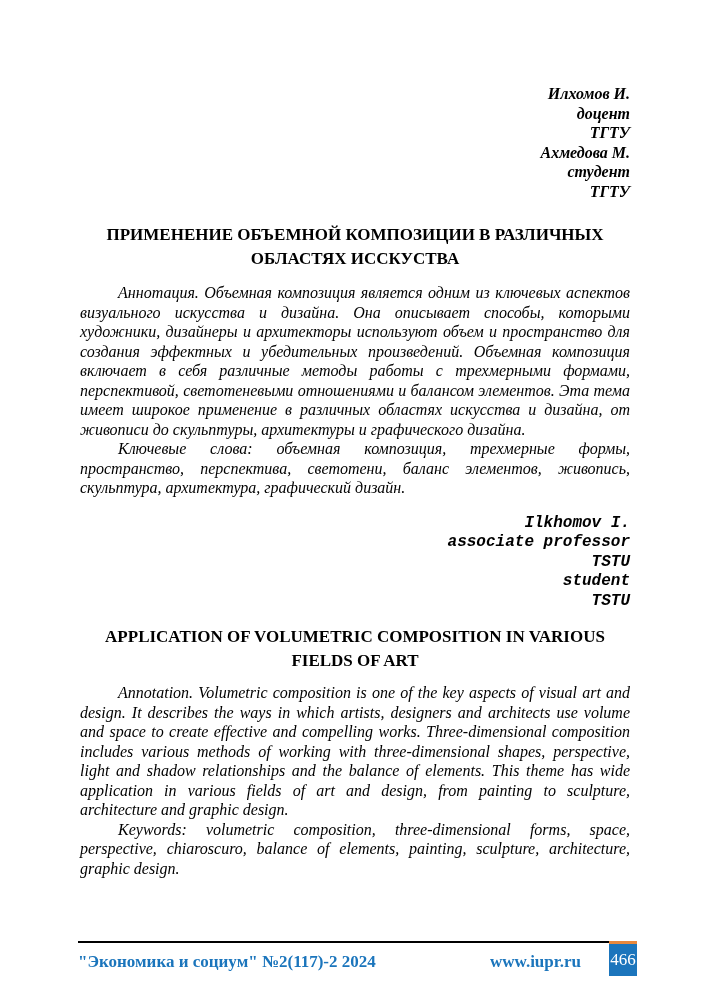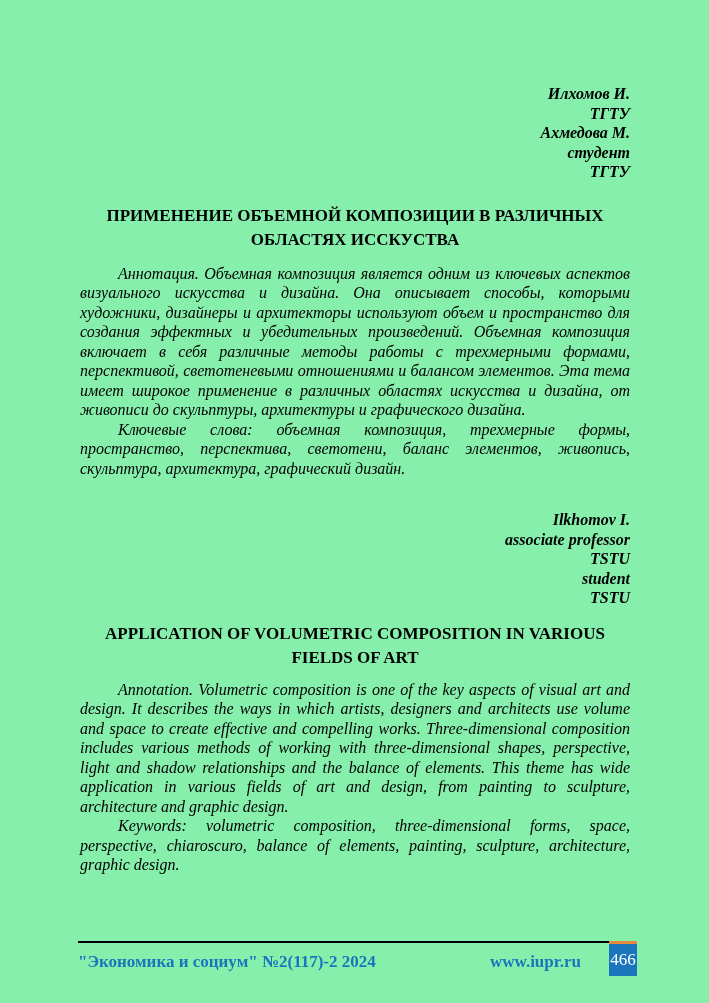--- a/index.html
+++ b/index.html
@@ -1,39 +1,39 @@
 <!DOCTYPE html>
 <html><head>
 <meta charset="utf-8">
 <style>
   html, body { margin: 0; padding: 0; background: #888; }
   .page {
     position: relative;
     width: 709px;
     height: 1003px;
     margin: 0 auto;
-    background: #86efac;
+    background: #ffffff;
     font-family: "Liberation Serif", serif;
     color: #000;
     overflow: hidden;
   }
   .content {
     position: absolute;
     left: 80px;
     top: 84px;
     width: 550px;
   }
   .author-block {
     text-align: right;
     font-weight: bold;
     font-style: italic;
     font-size: 16px;
     line-height: 19.5px;
   }
-  .author-block.en { margin-top: 32px; }
+  .author-block.en { margin-top: 16px; font-family: Liberation Mono, monospace; }
   .doc-title {
     margin-top: 22px;
     margin-bottom: 12px;
     text-align: center;
     font-weight: bold;
     font-size: 17px;
     line-height: 24px;
   }
   .doc-title.en {
     margin-top: 14px;
@@ -79,20 +79,21 @@
   }
 </style>
 </head>
 <body>
 
 <div class="page">
   <div class="content">
 
     <div class="author-block ru">
       <div>Илхомов И.</div>
+      <div>доцент</div>
       <div>ТГТУ</div>
       <div>Ахмедова М.</div>
       <div>студент</div>
       <div>ТГТУ</div>
     </div>
 
     <div class="doc-title ru">ПРИМЕНЕНИЕ ОБЪЕМНОЙ КОМПОЗИЦИИ В РАЗЛИЧНЫХ ОБЛАСТЯХ ИССКУСТВА</div>
 
     <p class="body-para">Аннотация. Объемная композиция является одним из ключевых аспектов визуального искусства и дизайна. Она описывает способы, которыми художники, дизайнеры и архитекторы используют объем и пространство для создания эффектных и убедительных произведений. Объемная композиция включает в себя различные методы работы с трехмерными формами, перспективой, светотеневыми отношениями и балансом элементов. Эта тема имеет широкое применение в различных областях искусства и дизайна, от живописи до скульптуры, архитектуры и графического дизайна.</p>
     <p class="body-para">Ключевые слова: объемная композиция, трехмерные формы, пространство, перспектива, светотени, баланс элементов, живопись, скульптура, архитектура, графический дизайн.</p>

